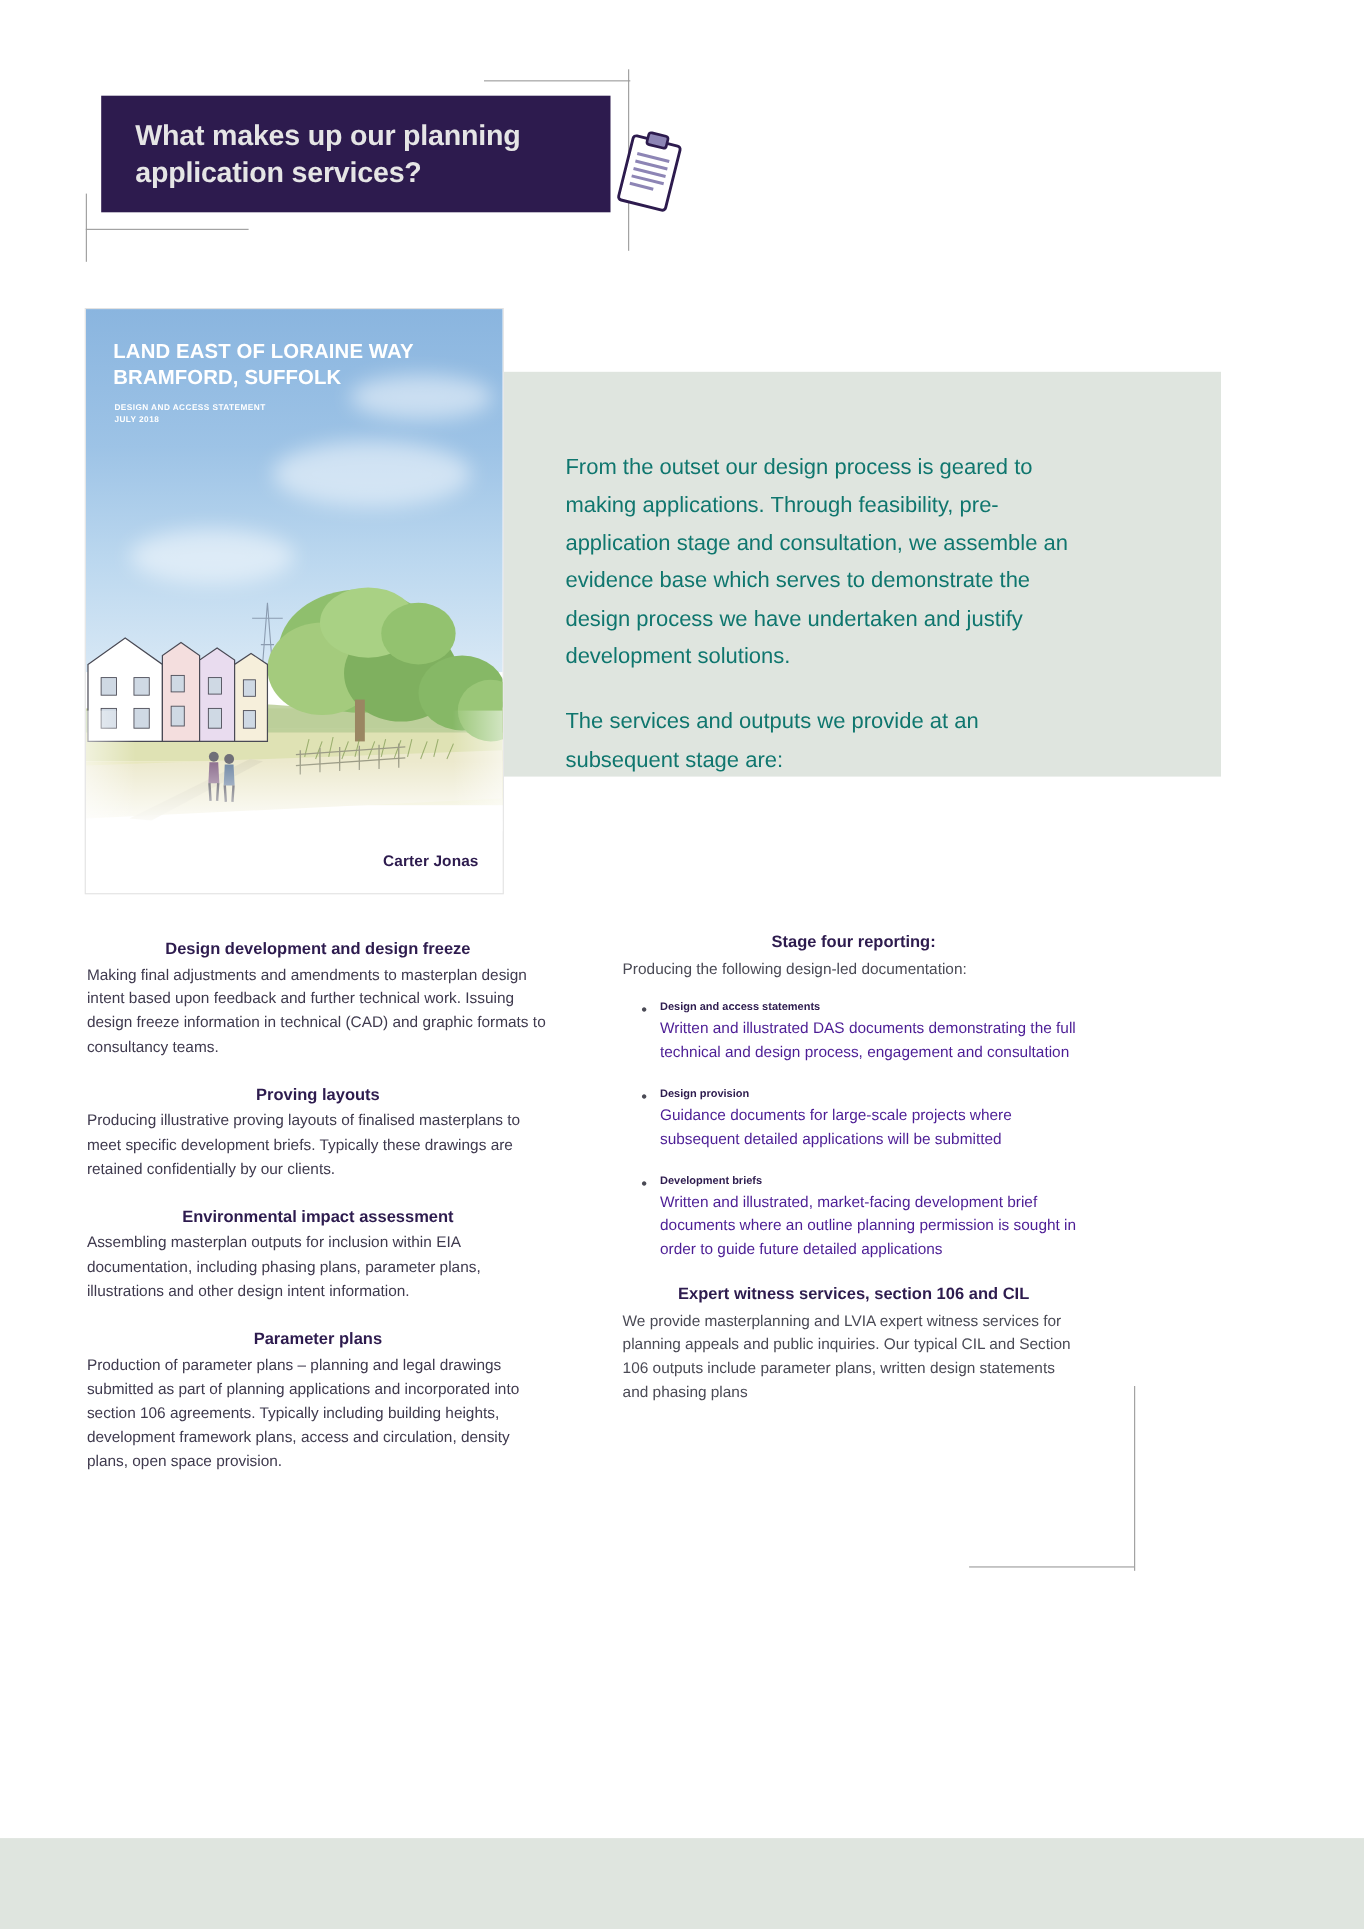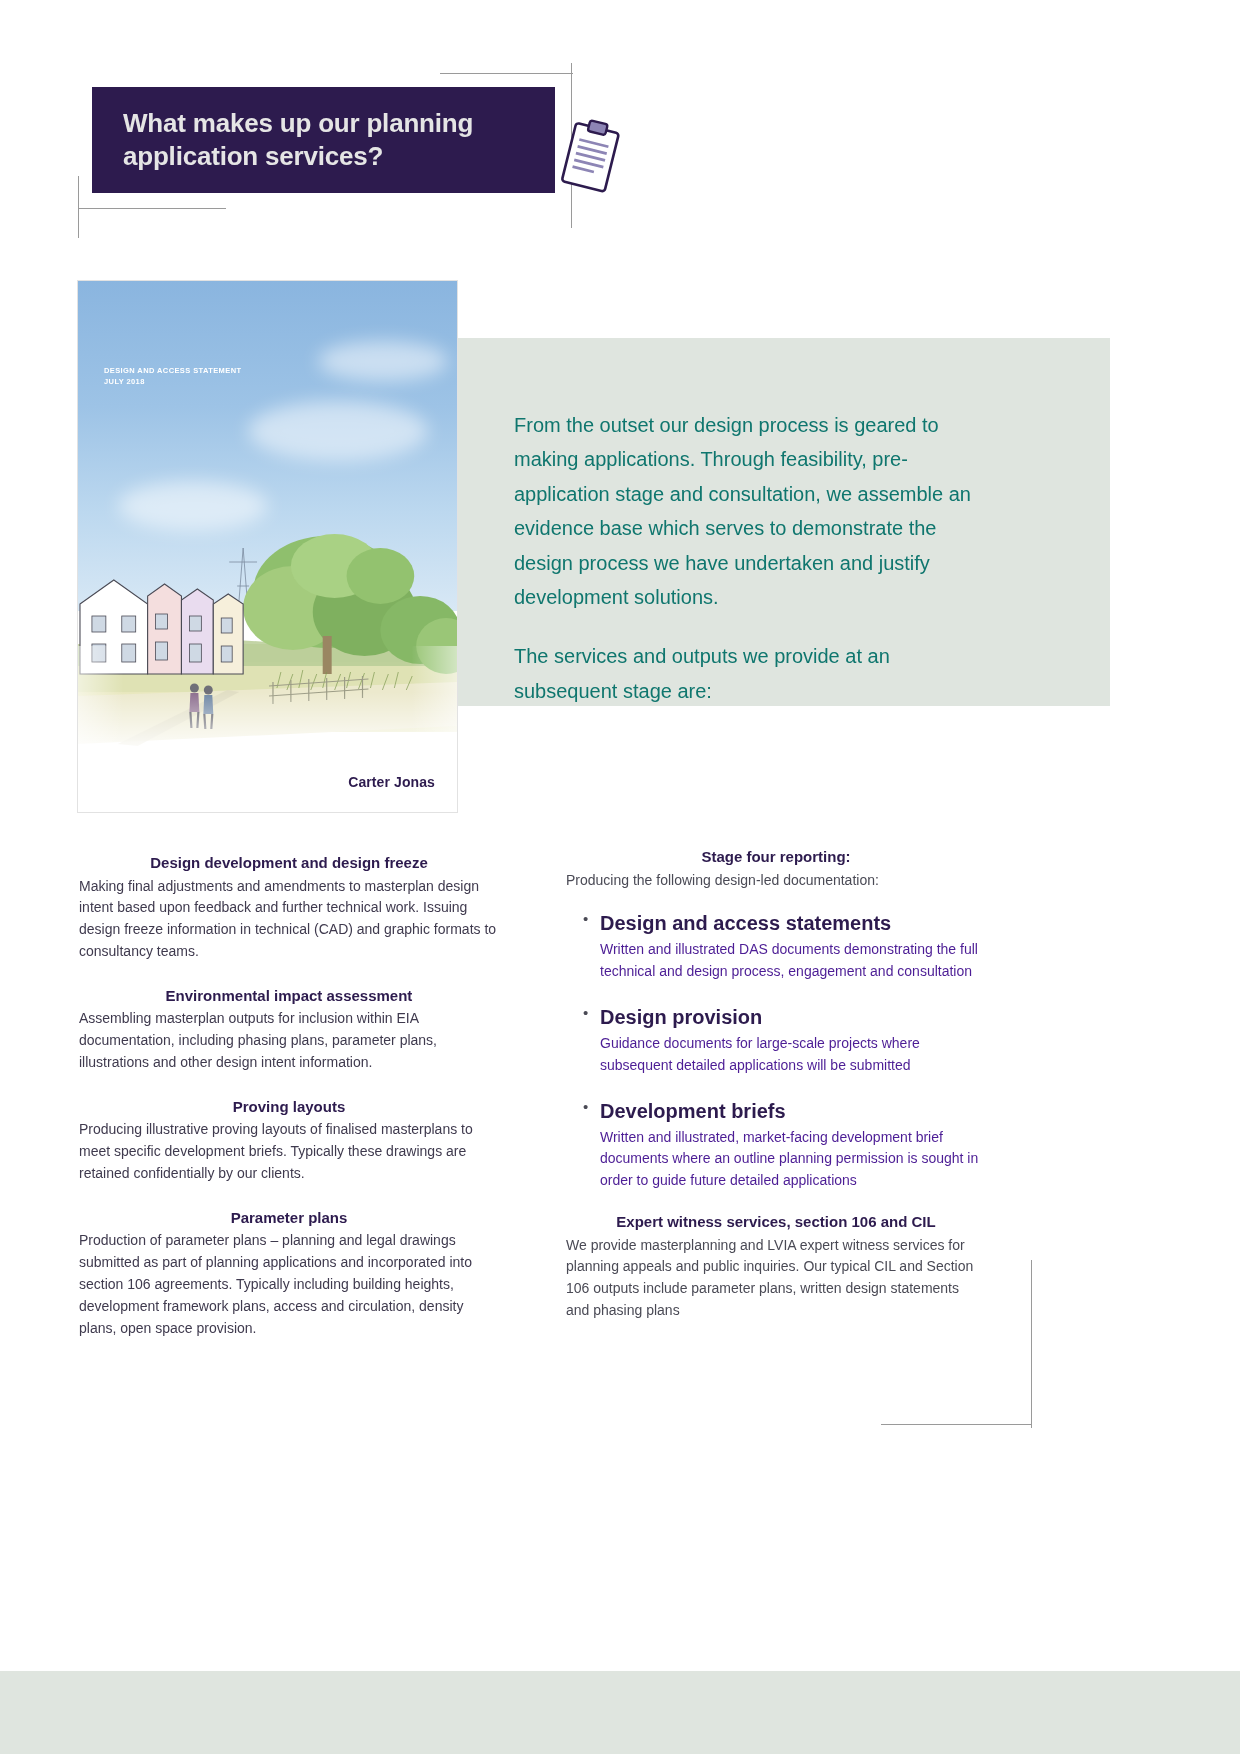--- a/index.html
+++ b/index.html
@@ -119,21 +119,21 @@
 
   .bullets { margin: 17px 0 19px 0; padding: 0; list-style: none; }
   .bullet { display: flex; margin-bottom: 19px; }
   .bullet:last-child { margin-bottom: 0; }
   .bullet-dot {
     width: 34px; flex: 0 0 34px; color: #4a4a55;
     font-size: 15px; line-height: 1.5; text-align: left; padding-left: 17px;
   }
   .bullet-main { flex: 1; }
   .bullet-title {
-    color: #2d1b4e; font-size: 20px; font-weight: bold;
+    color: #2d1b4e; font-size: 10px; font-weight: bold;
     line-height: 1.5; margin-bottom: 1px;
   }
   .bullet-text { color: #4c1d95; font-size: 14px; line-height: 1.56; }
 
   
   .footer-band {
     position: absolute; left: 0; bottom: 0;
     width: 1240px; height: 83px;
     background: #dfe5df;
   }
@@ -253,39 +253,43 @@
         <stop offset="0%" stop-color="#ffffff" stop-opacity="1"></stop>
         <stop offset="12%" stop-color="#ffffff" stop-opacity="0"></stop>
         <stop offset="88%" stop-color="#ffffff" stop-opacity="0"></stop>
         <stop offset="100%" stop-color="#ffffff" stop-opacity="1"></stop>
       </linearGradient>
     </defs>
     <rect x="0" y="196" width="381" height="64" fill="url(#fadeBottom)"></rect>
     <rect x="0" y="150" width="381" height="110" fill="url(#fadeSide)" opacity="0.55"></rect>
   </svg>
 
+  <div class="cover-title">
+    <div>LAND EAST OF LORAINE WAY</div>
+    <div>BRAMFORD, SUFFOLK</div>
+  </div>
   <div class="cover-sub">
     <div>DESIGN AND ACCESS STATEMENT</div>
     <div>JULY 2018</div>
   </div>
   <div class="cover-logo">Carter Jonas</div>
 </div>
 
 <div class="col-left">
   <div class="sec">
     <div class="sec-head">Design development and design freeze</div>
     <div class="sec-body">Making final adjustments and amendments to masterplan design intent based upon feedback and further technical work. Issuing design freeze information in technical (CAD) and graphic formats to consultancy teams.</div>
   </div>
   <div class="sec">
+    <div class="sec-head">Proving layouts</div>
+    <div class="sec-body">Producing illustrative proving layouts of finalised masterplans to meet specific development briefs. Typically these drawings are retained confidentially by our clients.</div>
+  </div>
+  <div class="sec">
     <div class="sec-head">Environmental impact assessment</div>
     <div class="sec-body">Assembling masterplan outputs for inclusion within EIA documentation, including phasing plans, parameter plans, illustrations and other design intent information.</div>
-  </div>
-  <div class="sec">
-    <div class="sec-head">Proving layouts</div>
-    <div class="sec-body">Producing illustrative proving layouts of finalised masterplans to meet specific development briefs. Typically these drawings are retained confidentially by our clients.</div>
   </div>
   <div class="sec">
     <div class="sec-head">Parameter plans</div>
     <div class="sec-body">Production of parameter plans – planning and legal drawings submitted as part of planning applications and incorporated into section 106 agreements. Typically including building heights, development framework plans, access and circulation, density plans, open space provision.</div>
   </div>
 </div>
 
 <div class="col-right">
   <div class="sec" style="margin-bottom:0;">
     <div class="sec-head">Stage four reporting:</div>

